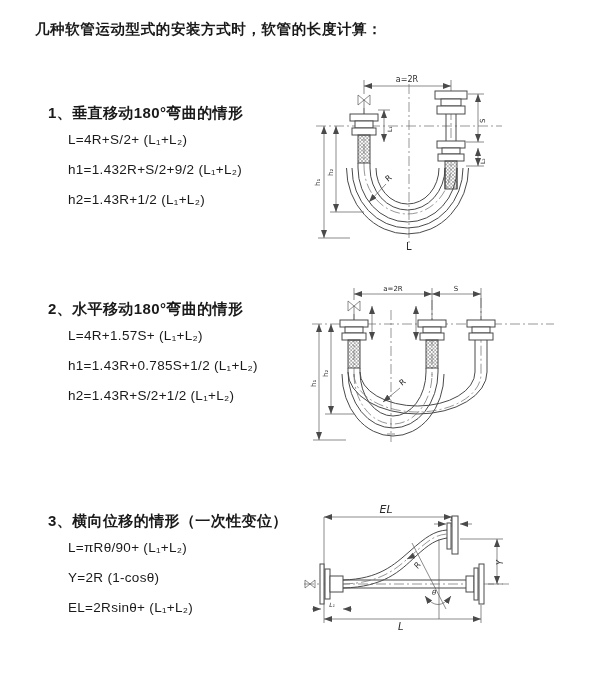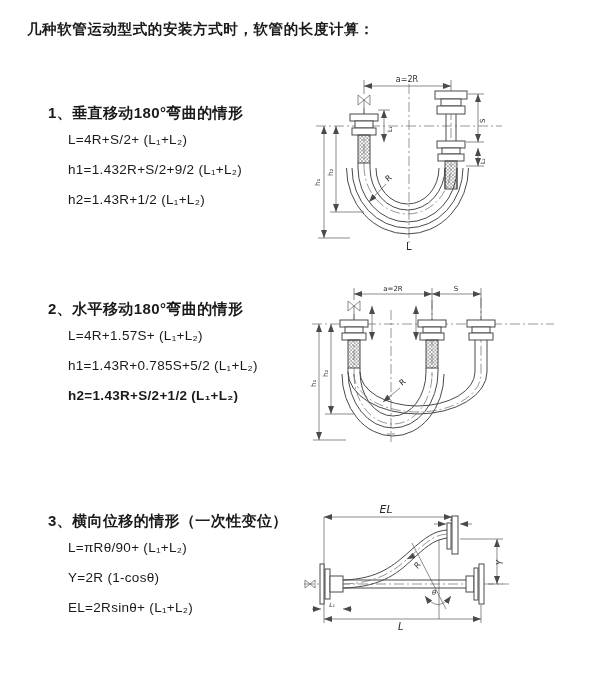--- a/index.html
+++ b/index.html
@@ -2,21 +2,21 @@
 <html><head>
 <meta charset="utf-8">
 <style>
   html,body{margin:0;padding:0;}
   body{
     width:600px;height:675px;position:relative;background:#ffffff;
     font-family:"Liberation Sans","DejaVu Sans",sans-serif;color:#1a1a1a;
     overflow:hidden;
   }
   .page-title{
-    position:absolute;left:27px;top:20px;
+    position:absolute;left:35px;top:20px;
     font-size:14.5px;font-weight:700;letter-spacing:0.6px;white-space:nowrap;
   }
   .sec-heading{
     position:absolute;left:48px;font-size:15px;font-weight:700;
     letter-spacing:0.4px;white-space:nowrap;
   }
   .formula{
     position:absolute;left:68px;font-size:13.5px;font-weight:500;
     letter-spacing:0.3px;white-space:nowrap;
   }
@@ -36,22 +36,22 @@
 
 <div class="page-title">几种软管运动型式的安装方式时，软管的长度计算：</div>
 
 <div class="sec-heading" style="top:104px;">1、垂直移动180°弯曲的情形</div>
 <div class="formula" style="top:132px;">L=4R+S/2+ (L₁+L₂)</div>
 <div class="formula" style="top:162px;">h1=1.432R+S/2+9/2 (L₁+L₂)</div>
 <div class="formula" style="top:192px;">h2=1.43R+1/2 (L₁+L₂)</div>
 
 <div class="sec-heading" style="top:300px;">2、水平移动180°弯曲的情形</div>
 <div class="formula" style="top:328px;">L=4R+1.57S+ (L₁+L₂)</div>
-<div class="formula" style="top:358px;">h1=1.43R+0.785S+5/2 (L₁+L₂)</div>
-<div class="formula" style="top:388px;font-weight:bold;">h2=1.43R+S/2+1/2 (L₁+L₂)</div>
+<div class="formula" style="top:358px;">h1=1.43R+0.785S+1/2 (L₁+L₂)</div>
+<div class="formula" style="top:388px;">h2=1.43R+S/2+1/2 (L₁+L₂)</div>
 
 <div class="sec-heading" style="top:512px;">3、横向位移的情形（一次性变位）</div>
 <div class="formula" style="top:540px;text-align:right;">L=πRθ/90+ (L₁+L₂)</div>
 <div class="formula" style="top:570px;">Y=2R (1-cosθ)</div>
 <div class="formula" style="top:600px;">EL=2Rsinθ+ (L₁+L₂)</div>
 
 <div class="diagram" style="left:306px;top:70px;">
 <svg width="285" height="185" viewBox="0 0 285 185">
   <defs>
     <marker id="d1e" markerWidth="9" markerHeight="7" refX="8" refY="3" orient="auto" markerUnits="userSpaceOnUse">

